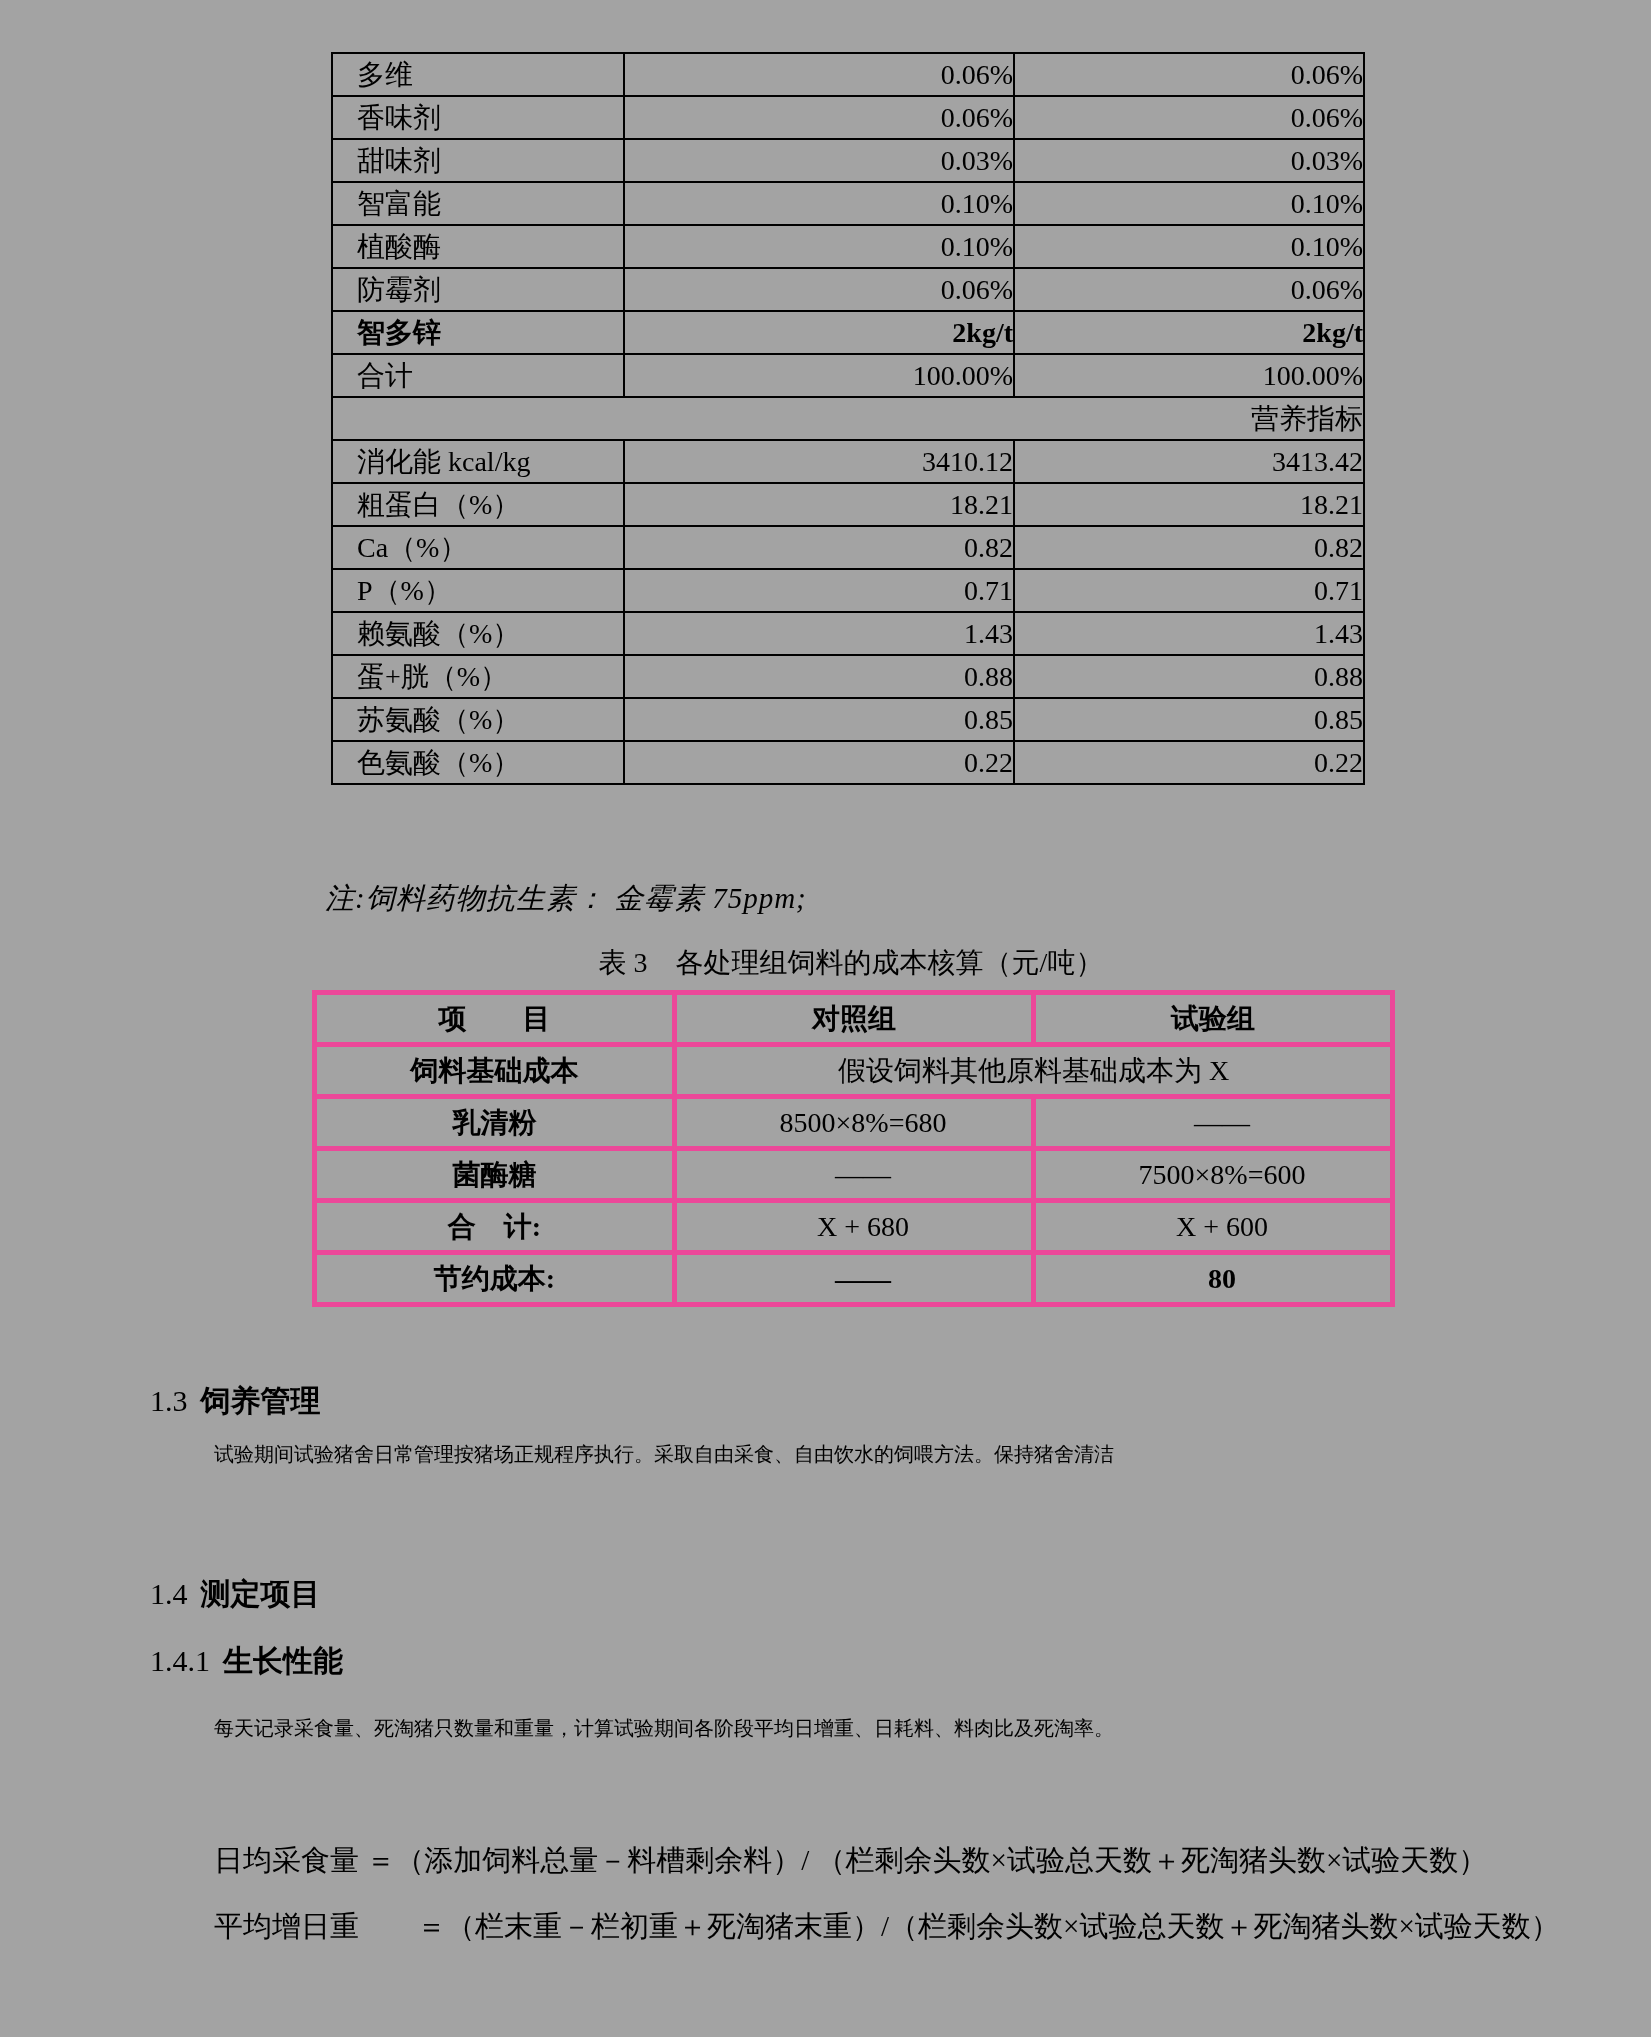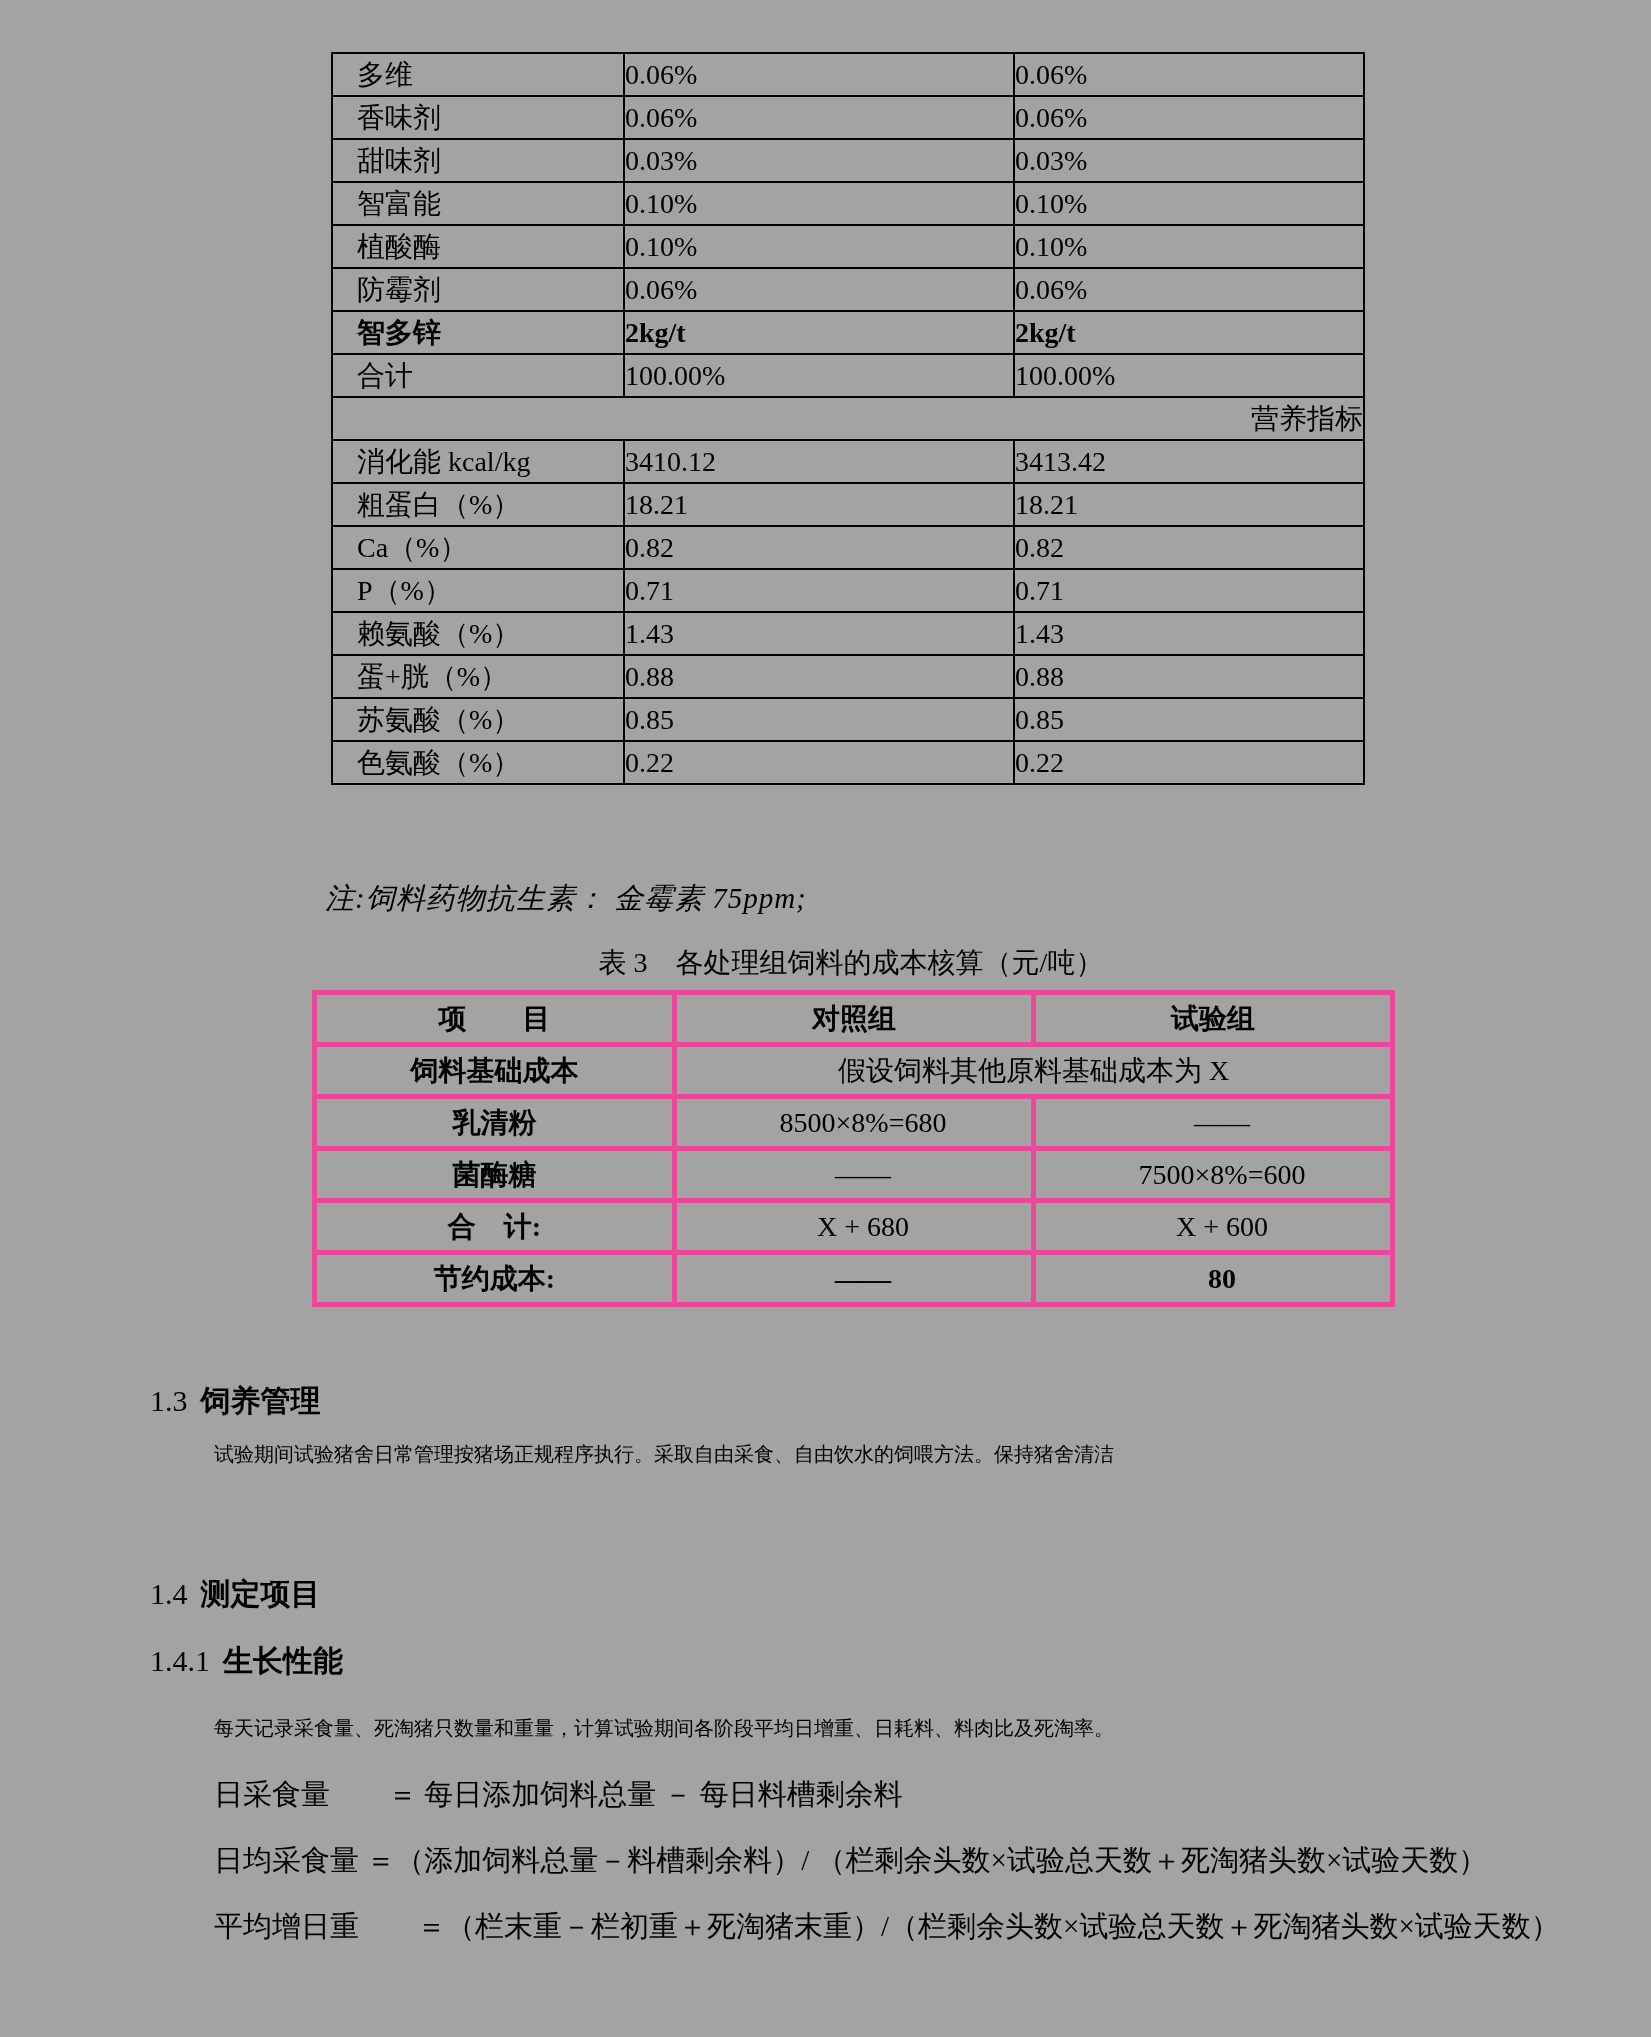--- a/index.html
+++ b/index.html
@@ -11,21 +11,21 @@
   
   table.t1{
     position:absolute;left:331px;top:52px;width:1032px;
     border-collapse:collapse;table-layout:fixed;
   }
   table.t1 td{
     border:2px solid #000;height:41px;padding:0;
     font-size:28px;line-height:1;vertical-align:middle;
   }
   table.t1 td.lbl{text-align:left;padding-left:24px;}
-  table.t1 td.val{text-align:left;border-radius:15px;}
+  table.t1 td.val{text-align:right;border-radius:15px;}
   table.t1 tr.b td{font-weight:bold;}
   table.t1 td.sec{text-align:right;margin-left:36px;}
   
   .note{
     position:absolute;left:325px;top:879px;font-size:29px;
     font-style:italic;letter-spacing:1px;white-space:nowrap;
   }
   
   .caption{
     position:absolute;left:312px;top:944px;width:1078px;
@@ -211,17 +211,16 @@
 
   <div class="h" id="h14">
     <span class="num">1.4</span><span class="ttl">测定项目</span>
   </div>
 
   <div class="h" id="h141">
     <span class="num">1.4.1</span><span class="ttl">生长性能</span>
   </div>
   <div class="para" id="p141">每天记录采食量、死淘猪只数量和重量，计算试验期间各阶段平均日增重、日耗料、料肉比及死淘率。</div>
 
-  <div class="formula" id="f1">日采食量　　＝ 每日添加饲料总量 － 每日料槽剩余料</div>
   <div class="formula" id="f2">日均采食量 ＝（添加饲料总量－料槽剩余料）/ （栏剩余头数×试验总天数＋死淘猪头数×试验天数）</div>
   <div class="formula" id="f3">平均增日重　　＝（栏末重－栏初重＋死淘猪末重）/（栏剩余头数×试验总天数＋死淘猪头数×试验天数）</div>
 
 </div>
 
 </body></html>

